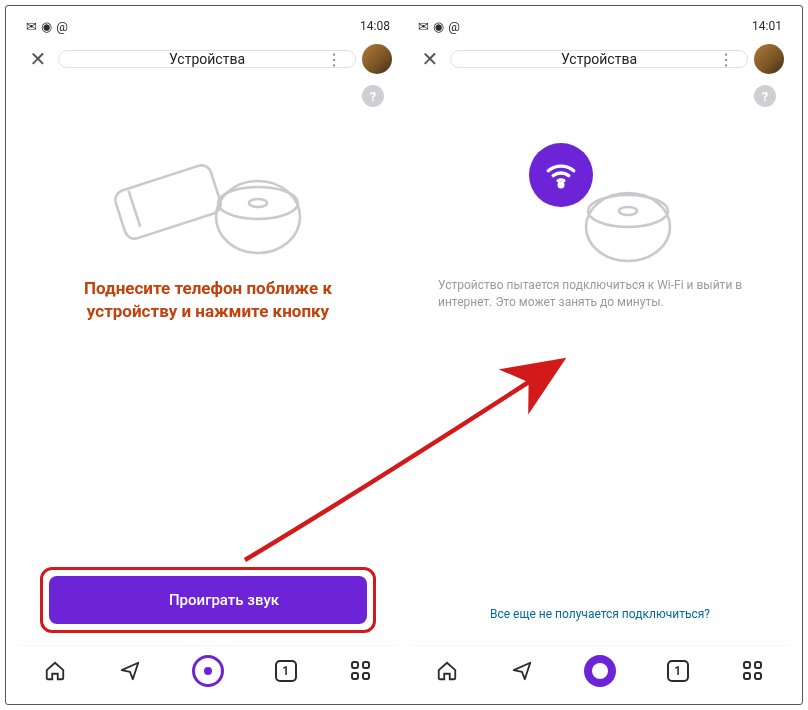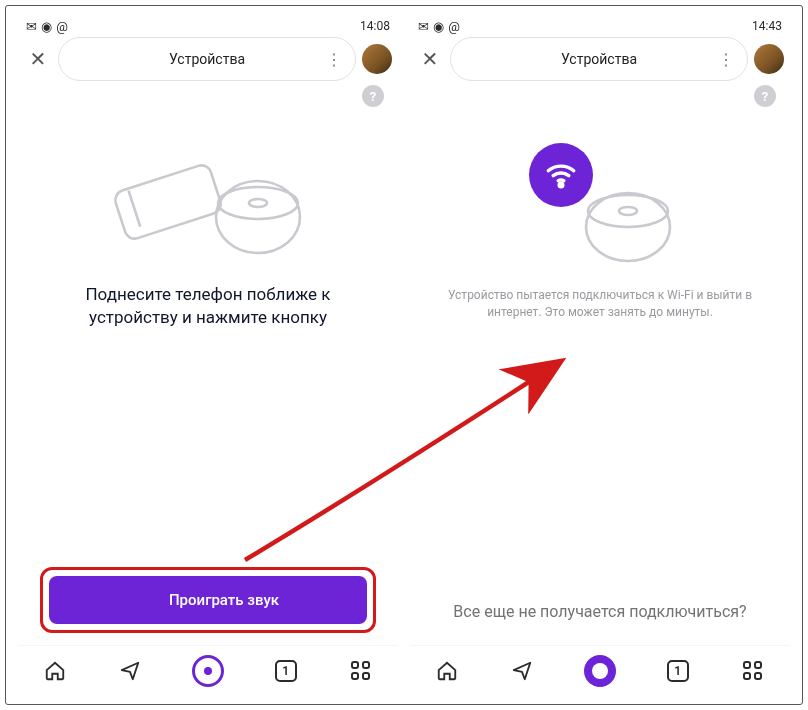--- a/index.html
+++ b/index.html
@@ -48,21 +48,21 @@
     padding: 0 6px;
     gap: 6px;
   }
   .close-btn {
     width: 28px; height: 28px;
     display:flex; align-items:center; justify-content:center;
     font-size: 20px; color:#555;
   }
   .title-pill {
     flex: 1;
-    height: 44px;
+    height: 18px;
     border: 1px solid #e2e2e4;
     border-radius: 22px;
     display: flex;
     align-items: center;
     justify-content: center;
     font-size: 14px;
     color: #222;
     position: relative;
     background:#fff;
   }
@@ -95,30 +95,28 @@
 
   .illustration {
     margin-top: 40px;
     height: 150px;
     display:flex;
     align-items:center;
     justify-content:center;
   }
 
   .heading {
-    margin-top: 6px;
+    margin-top: 0;
     text-align:center;
     font-size:17px;
-    font-weight:400;
-    color:#0f172a;
+    font-weight:700;
+    color:#c2410c;
     line-height:1.35;
   }
   .subtext {
-    margin-top: 10px;
-    text-align:center;
     font-size:12px;
     color:#9a9aa0;
     line-height:1.4;
     padding: 0 6px;
   }
 
   .spacer { flex:1; }
 
   .big-button {
     height: 48px;
@@ -134,22 +132,22 @@
   }
   .highlight-ring {
     border: 3px solid #d21a1a;
     border-radius:12px;
     padding:6px;
     margin-bottom: 2px;
   }
 
   .footer-link {
     text-align:center;
-    font-size:16px;
-    color:#737373;
+    font-size:12px;
+    color:#0369a1;
     margin-bottom: 14px;
   }
 
   .bottom-nav {
     height: 50px;
     display:flex;
     align-items:center;
     justify-content:space-around;
     border-top:1px solid #f6f6f8;
   }
@@ -290,21 +288,21 @@
   </div>
 </div>
 
 <div class="phone right">
   <div class="status-bar">
     <div class="status-icons">
       <span>✉</span>
       <span>◉</span>
       <span>@</span>
     </div>
-    <span>14:43</span>
+    <span>14:01</span>
   </div>
 
   <div class="header-bar">
     <div class="close-btn">✕</div>
     <div class="title-pill">
       <span>Устройства</span>
       <span class="dots">⋮</span>
     </div>
     <div class="avatar"></div>
   </div>

